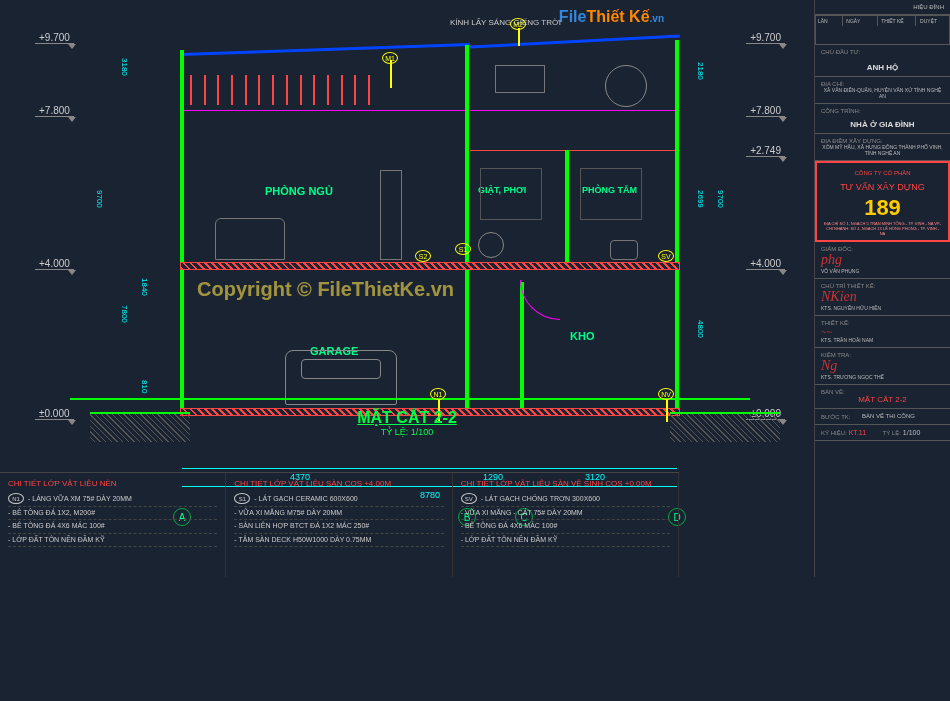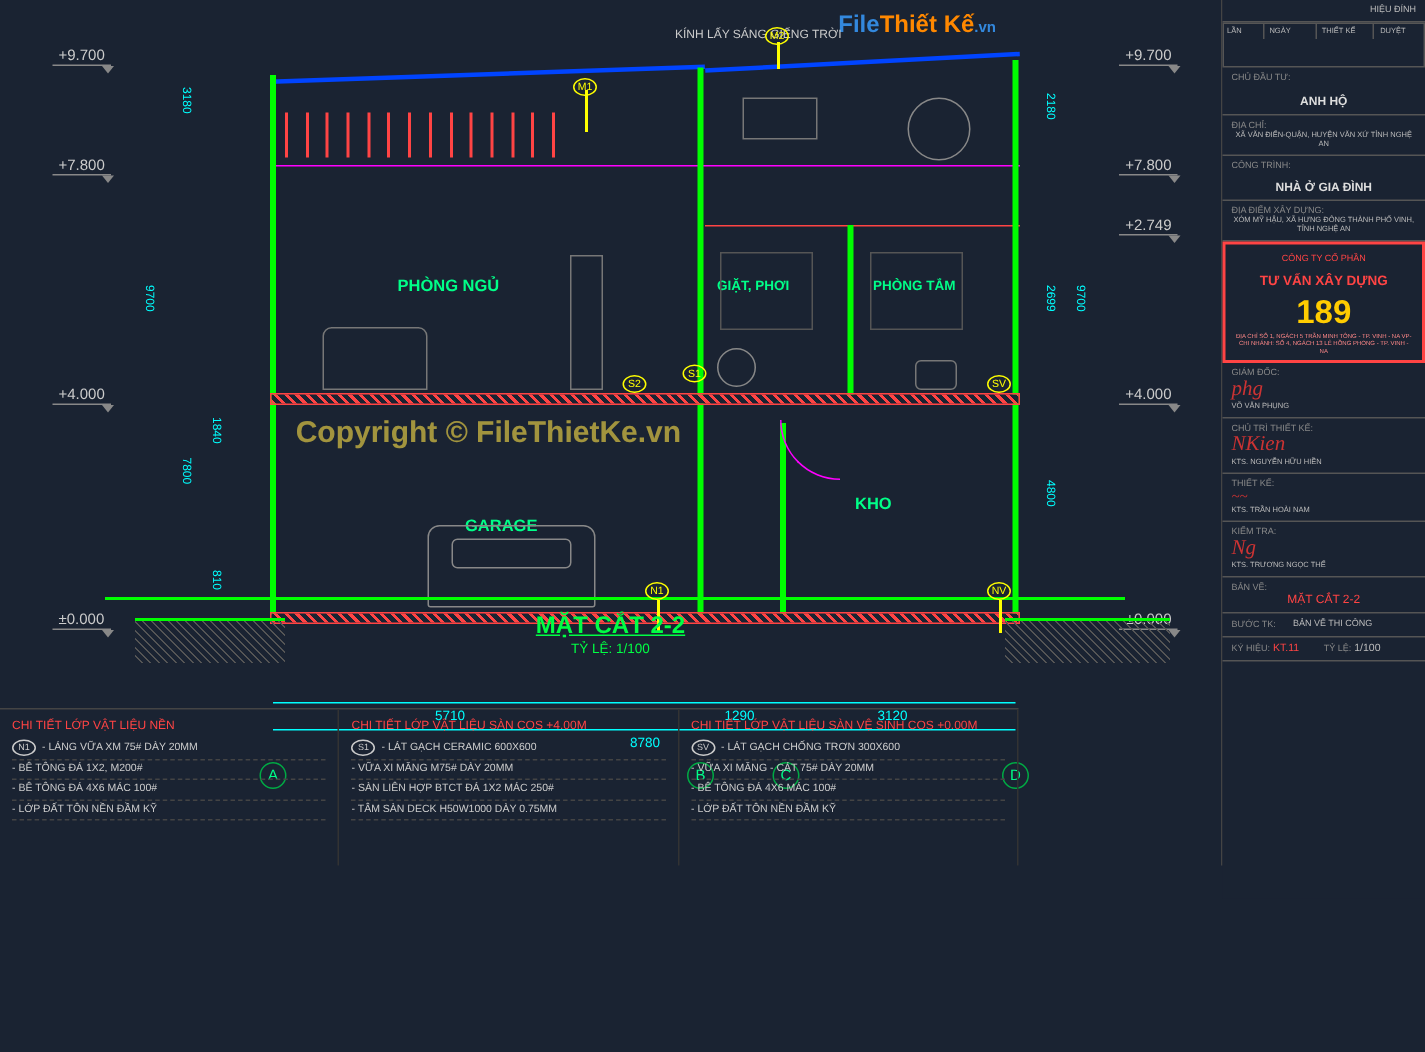--- a/index.html
+++ b/index.html
@@ -351,21 +351,21 @@
     <div class="callout" style="top:378px;left:420px">N1</div>
     <div class="callout-line" style="top:390px;left:428px;height:22px"></div>
     <div class="callout" style="top:378px;left:648px">NV</div>
     <div class="callout-line" style="top:390px;left:656px;height:22px"></div>
 
     <div class="grid-bubble" style="top:498px;left:163px">A</div>
     <div class="grid-bubble" style="top:498px;left:448px">B</div>
     <div class="grid-bubble" style="top:498px;left:505px">C</div>
     <div class="grid-bubble" style="top:498px;left:658px">D</div>
 
-    <div class="dim" style="top:462px;left:250px;width:80px">5710</div>
+    <div class="dim" style="top:462px;left:250px;width:80px">4370</div>
     <div class="dim" style="top:462px;left:458px;width:50px">1290</div>
     <div class="dim" style="top:462px;left:555px;width:60px">3120</div>
     <div class="dim" style="top:480px;left:380px;width:80px">8780</div>
     <div style="position:absolute;top:458px;left:172px;width:495px;height:1px;background:#00ffff"></div>
     <div style="position:absolute;top:476px;left:172px;width:495px;height:1px;background:#00ffff"></div>
   </div>
 
   <div class="title-section">
     <div class="section-name">MẶT CẮT 2-2</div>
     <div class="section-scale">TỶ LỆ: 1/100</div>
@@ -417,21 +417,21 @@
   <div class="tb-row">
     <div class="tb-label">CÔNG TRÌNH:</div>
     <div class="tb-value" style="text-align:center;margin-top:6px;font-size:8px">NHÀ Ở GIA ĐÌNH</div>
   </div>
   <div class="tb-row">
     <div class="tb-label">ĐỊA ĐIỂM XÂY DỰNG:</div>
     <div style="font-size:5px;text-align:center">XÓM MỸ HẬU, XÃ HƯNG ĐÔNG THÀNH PHỐ VINH, TỈNH NGHỆ AN</div>
   </div>
   <div class="tb-row" style="border:2px solid #ff4444">
     <div class="tb-company" style="color:#ff4444;font-size:6px">CÔNG TY CỔ PHẦN</div>
-    <div class="tb-company" style="color:#ff4444;font-size:9px;font-weight:bold">TƯ VẤN XÂY DỰNG</div>
+    <div class="tb-company" style="color:#ff4444;font-size:9px;font-weight:normal">TƯ VẤN XÂY DỰNG</div>
     <div class="tb-189">189</div>
     <div style="font-size:4px;text-align:center;color:#ff8888">ĐỊA CHỈ SỐ 1, NGÁCH 5 TRẦN MINH TÔNG - TP. VINH - NA VP-CHI NHÁNH: SỐ 4, NGÁCH 13 LÊ HỒNG PHONG - TP. VINH - NA</div>
   </div>
   <div class="tb-row">
     <div class="tb-label">GIÁM ĐỐC:</div>
     <div class="sig">phg</div>
     <div style="font-size:5px">VÕ VĂN PHỤNG</div>
   </div>
   <div class="tb-row">
     <div class="tb-label">CHỦ TRÌ THIẾT KẾ:</div>

